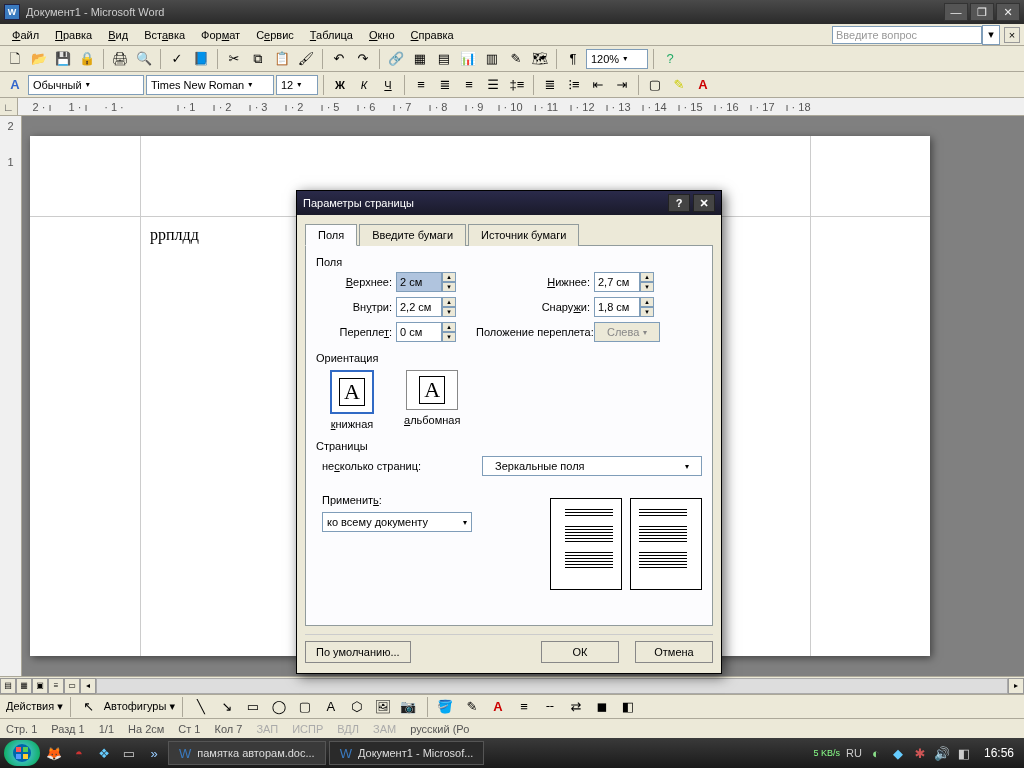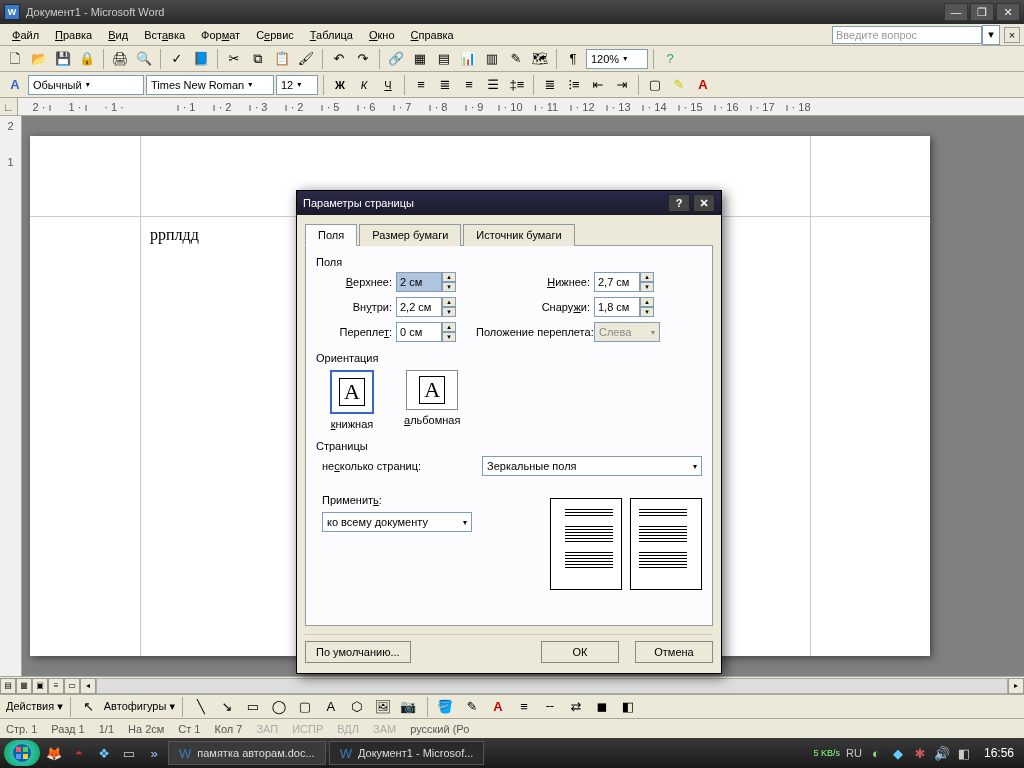--- a/index.html
+++ b/index.html
@@ -86,21 +86,21 @@
 .spinbox .spins{display:flex;flex-direction:column;}
 .spinbox .spins div{width:14px;height:10px;border:1px solid #7f9db9;background:#ece9d8;font-size:7px;display:flex;align-items:center;justify-content:center;}
 .orientation{display:flex;gap:30px;margin:6px 0 4px 14px;}
 .ori{display:flex;flex-direction:column;align-items:center;gap:4px;}
 .ori .pic{width:44px;height:44px;border:1px solid #888;background:#fff;display:flex;align-items:center;justify-content:center;position:relative;}
 .ori.sel .pic{border:2px solid #316ac5;}
 .ori .pic .A{font-family:"Times New Roman",serif;font-size:22px;border:1px solid #000;padding:0 4px;}
 .ori.land .pic{width:52px;height:40px;}
 .ori .olbl u{text-decoration:underline;}
 .selrow{display:flex;align-items:center;gap:8px;margin-left:6px;}
-.selbox{height:20px;border:1px solid #7f9db9;background:#fff;display:flex;align-items:center;padding:0 4px;flex:1;}
+.selbox{height:20px;border:1px solid #7f9db9;background:#fff;display:flex;align-items:center;padding:0 12px;flex:1;}
 .selbox .dd{margin-left:auto;font-size:8px;}
 .selbox.dis{background:#ece9d8;color:#888;}
 .preview-row{display:flex;gap:20px;margin-left:6px;}
 .preview-col{display:flex;flex-direction:column;gap:6px;}
 .combo2{height:20px;border:1px solid #7f9db9;background:#fff;display:flex;align-items:center;padding:0 4px;width:150px;}
 .combo2 .dd{margin-left:auto;font-size:8px;}
 .pv-pair{display:flex;gap:8px;margin-left:auto;margin-top:4px;}
 .pv{width:72px;height:92px;border:1px solid #000;background:#fff;padding:10px 8px 6px 14px;display:flex;flex-direction:column;gap:2px;}
 .pv.alt{padding:10px 14px 6px 8px;}
 .pv div{height:1px;background:#000;}
@@ -311,21 +311,21 @@
 <div class="dialog">
   <div class="dtitle">
     <span>Параметры страницы</span>
     <div class="sp"></div>
     <div class="dbtn">?</div>
     <div class="dbtn">✕</div>
   </div>
   <div class="dbody">
     <div class="tabs">
       <div class="tab active">Поля</div>
-      <div class="tab">Размер бумаги</div>
+      <div class="tab">Введите бумаги</div>
       <div class="tab">Источник бумаги</div>
     </div>
     <div class="tabpanel">
       <div class="group">
         <div class="glabel">Поля</div>
         <div class="grid">
           <div class="lbl"><u>В</u>ерхнее:</div>
           <div class="spinbox hi">
               <input value="2 см" style="">
               <div class="spins">

